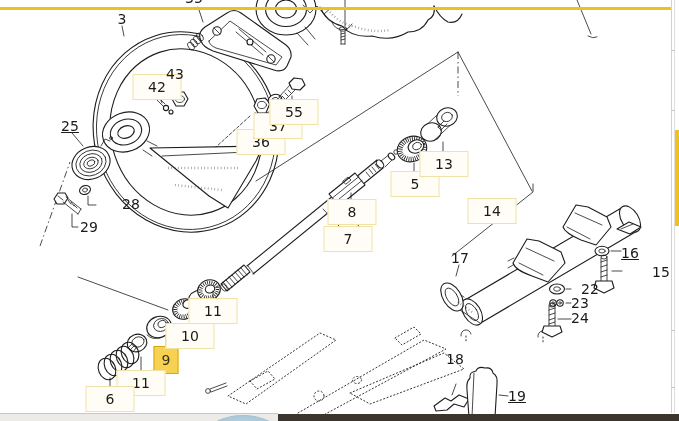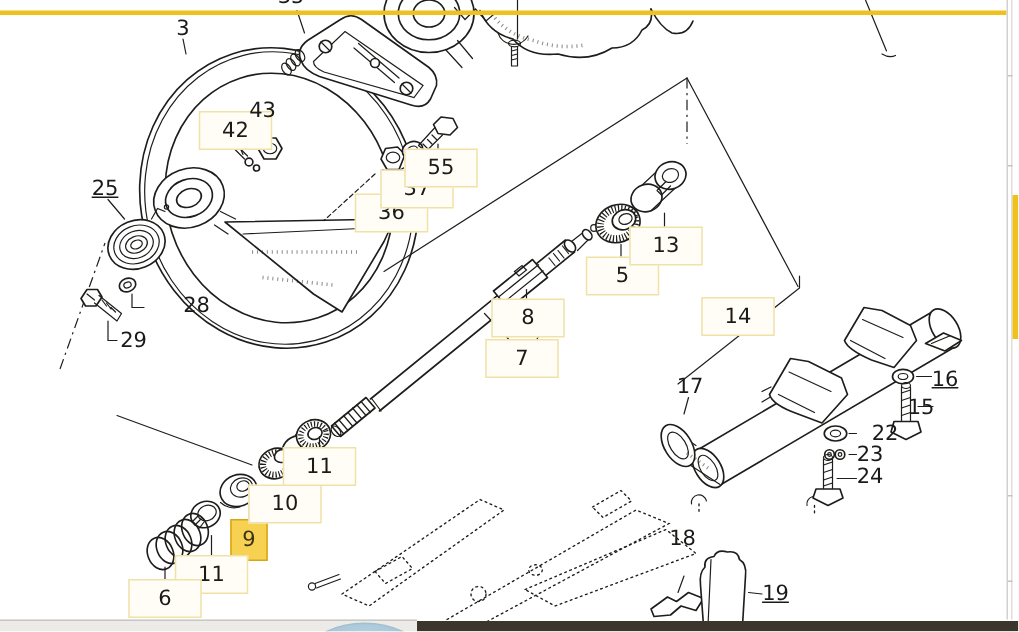--- a/index.html
+++ b/index.html
@@ -331,21 +331,21 @@
       <div class="part-label boxed" style="left: 352px; top: 212px;">8</div>
       <div class="part-label boxed" style="left: 348px; top: 239px;">7</div>
       <div class="part-label highlight" style="left: 166px; top: 360px;">9</div>
       <div class="part-label boxed" style="left: 190px; top: 336px;">10</div>
       <div class="part-label boxed" style="left: 213px; top: 311px;">11</div>
       <div class="part-label boxed" style="left: 141px; top: 383px;">11</div>
       <div class="part-label boxed" style="left: 110px; top: 399px;">6</div>
       <div class="part-label boxed" style="left: 492px; top: 211px;">14</div>
       <div class="part-label plain" style="left: 460px; top: 258px;">17</div>
       <div class="part-label plain" style="left: 630px; top: 253px; text-decoration: underline;">16</div>
-      <div class="part-label plain" style="left: 614px; top: 272px;">15</div>
+      <div class="part-label plain" style="left: 661px; top: 272px;">15</div>
       <div class="part-label plain" style="left: 580px; top: 289px; margin-left: 10px;">22</div>
       <div class="part-label plain" style="left: 580px; top: 303px;">23</div>
       <div class="part-label plain" style="left: 580px; top: 318px;">24</div>
       <div class="part-label plain" style="left: 455px; top: 359px;">18</div>
       <div class="part-label plain" style="left: 517px; top: 396px; text-decoration: underline;">19</div>
     </div>
 
   <div class="top-rule"></div>
 
   <div class="scrollbar">

